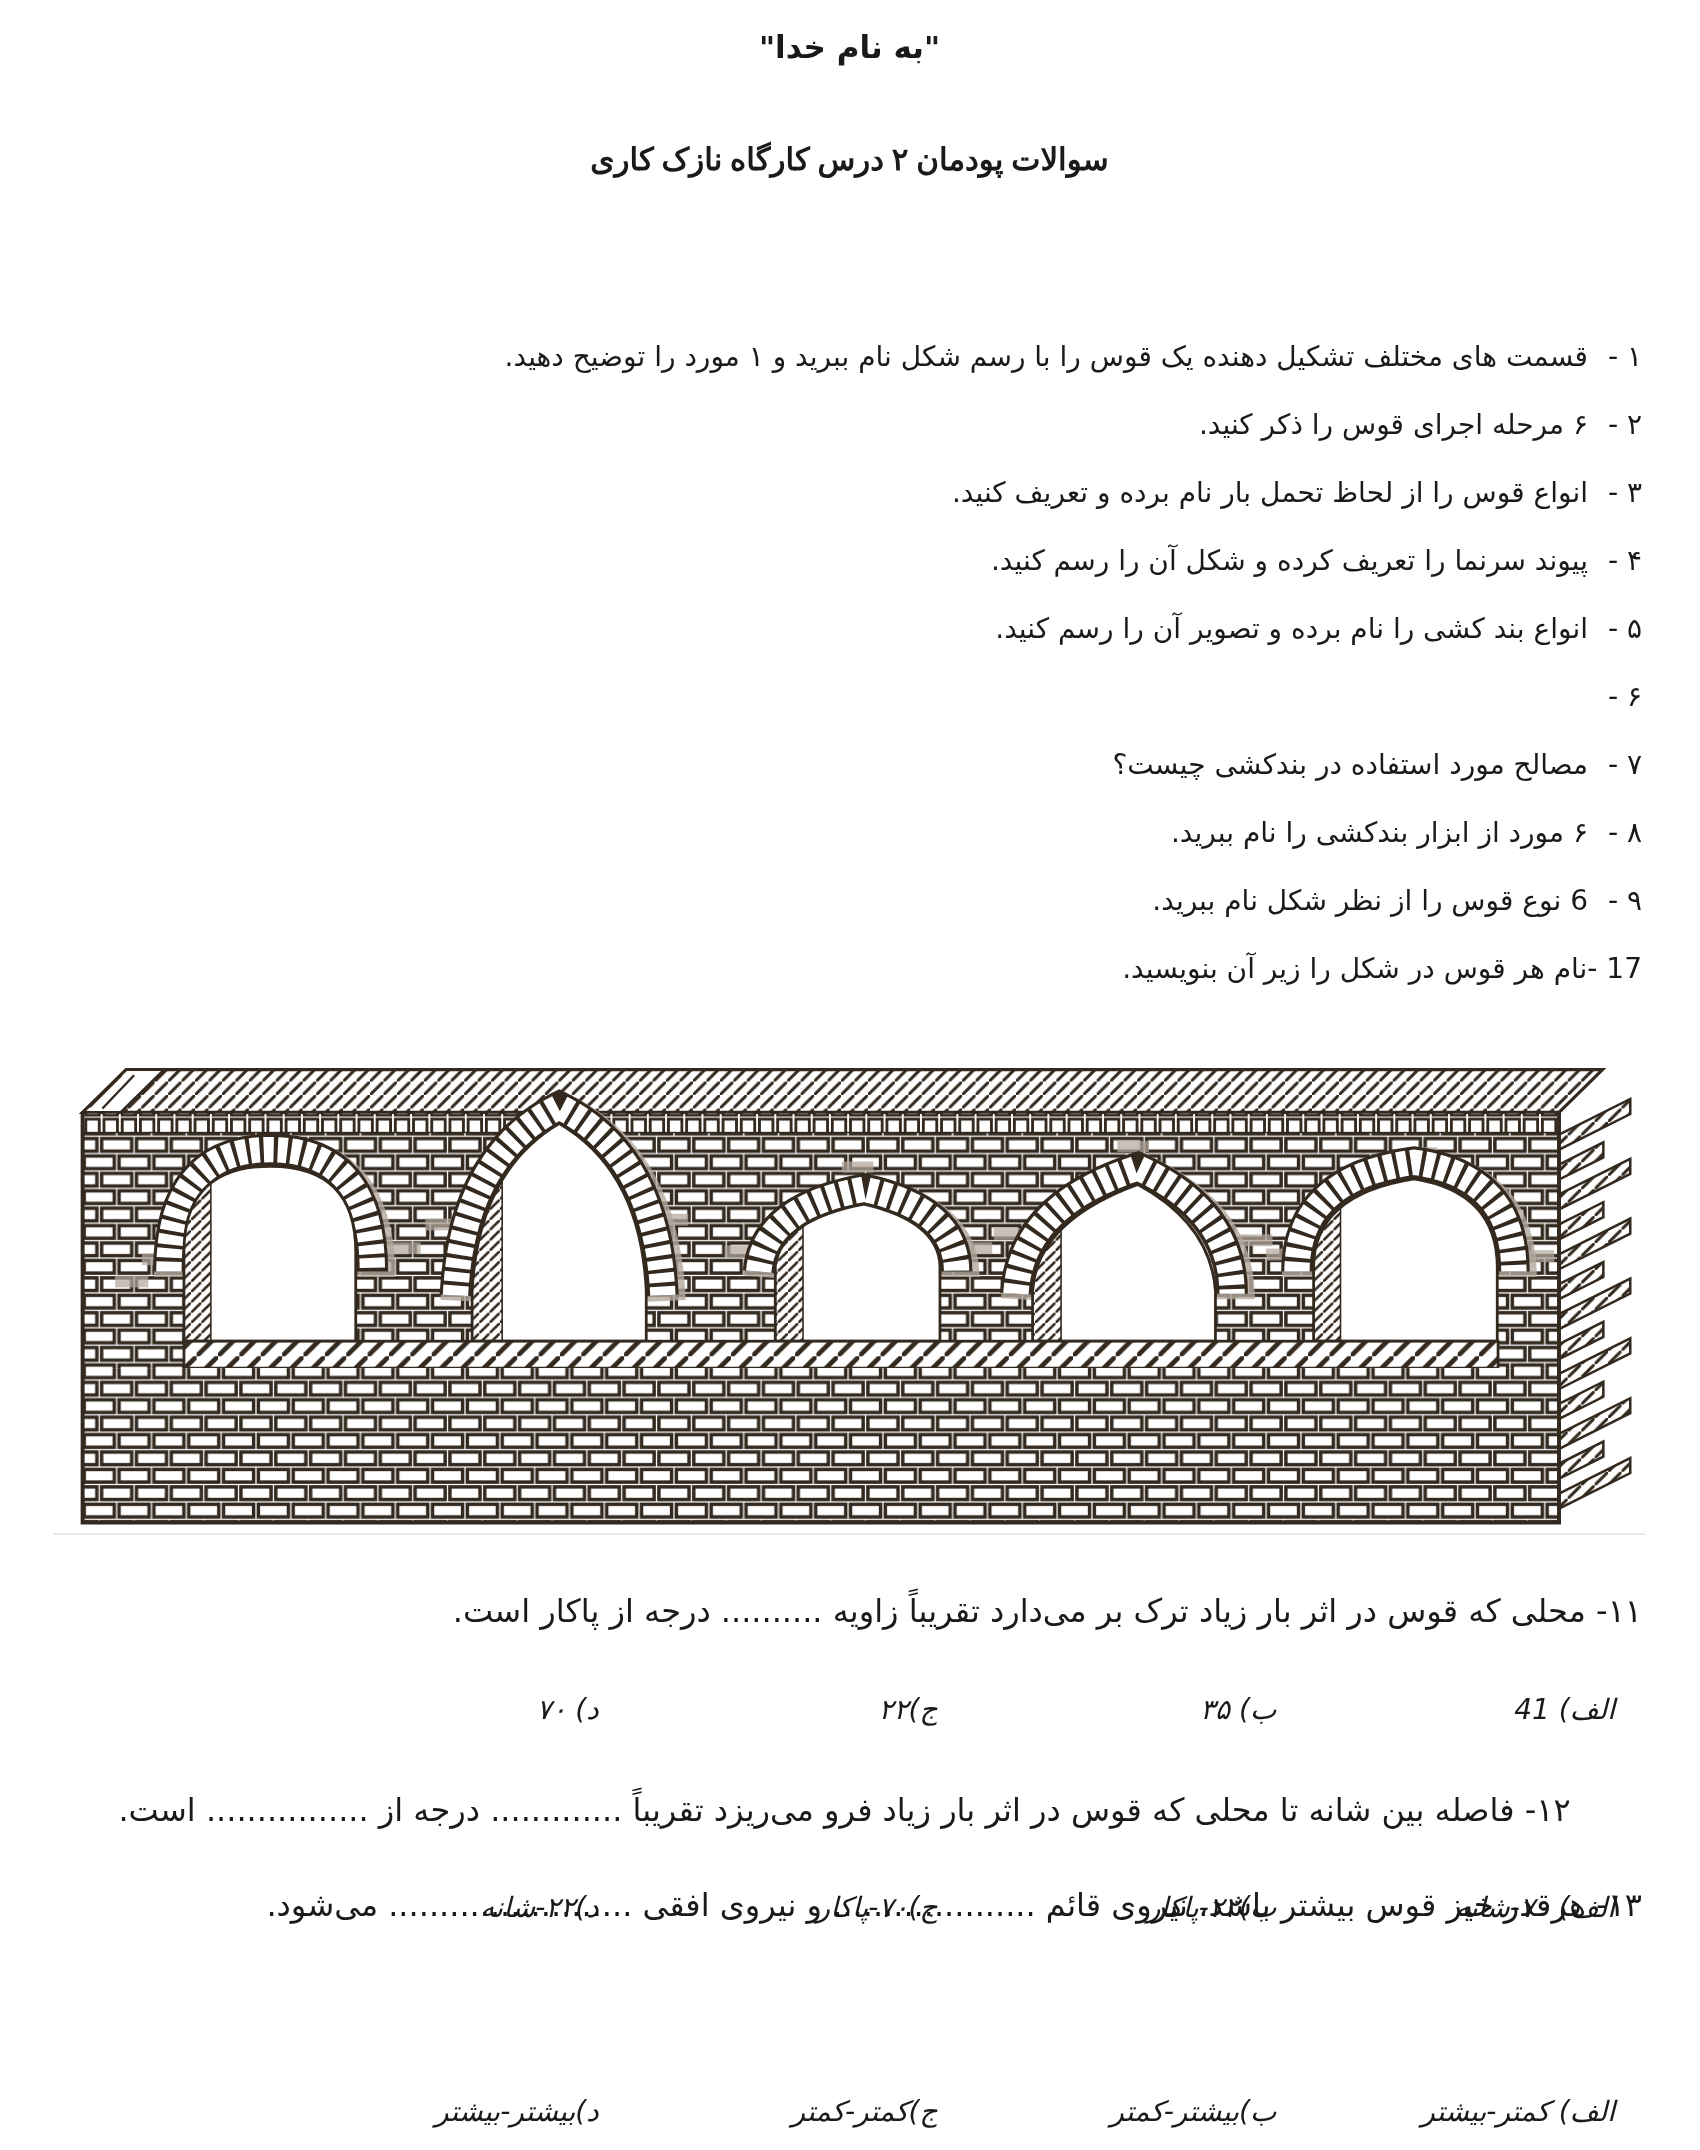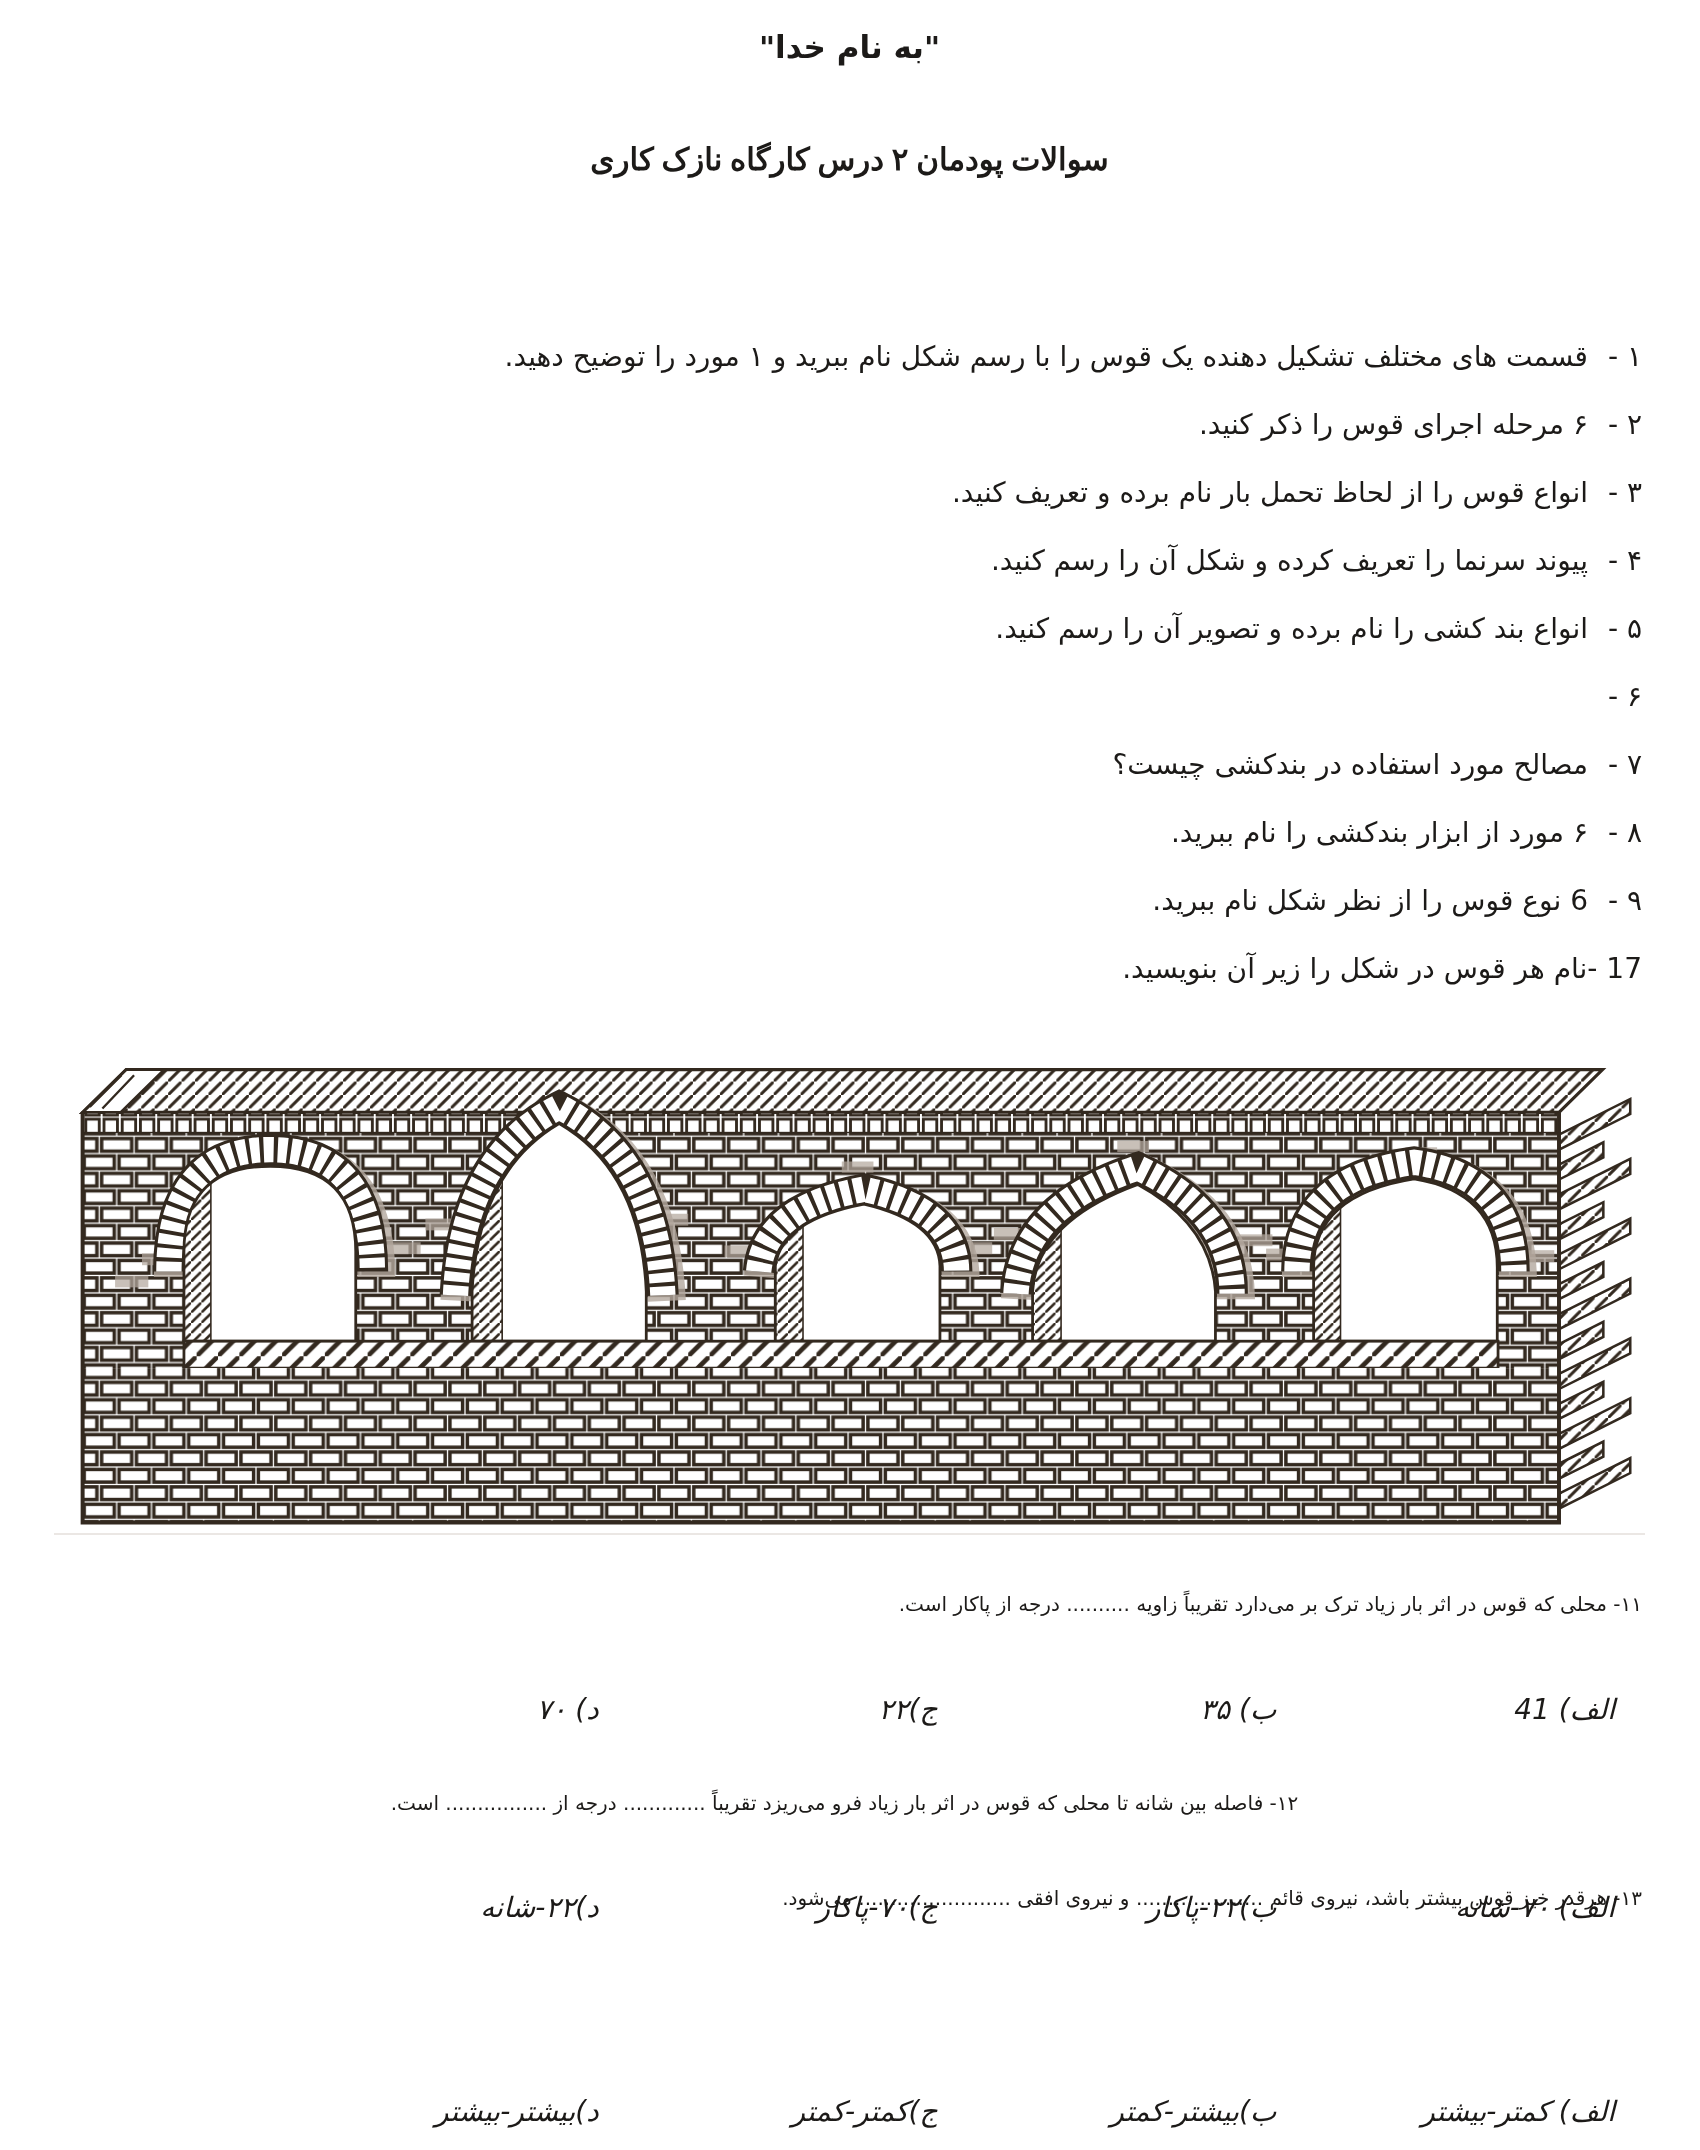--- a/index.html
+++ b/index.html
@@ -10,21 +10,21 @@
   .center-title{
     position:absolute; left:0; right:0; text-align:center;
     font-weight:bold; font-size:31px; white-space:nowrap;
   }
   #doc-title{top:28.5px;}
   #doc-subtitle{top:141px;font-family:Liberation Serif, serif;}
   .questions{position:absolute; top:340px; right:58px; left:48px;}
   .qrow{display:flex; align-items:flex-start; height:68px; font-size:28px; white-space:nowrap;}
   .qnum{min-width:54px; flex:0 0 auto;}
   .qtext{flex:0 0 auto;}
-  .mcq-line{position:absolute; right:58px; left:48px; font-size:20px; white-space:nowrap;}
+  .mcq-line{position:absolute; right:58px; left:48px; font-size:32px; white-space:nowrap;}
   #mcq-line-11{top:1592px;}
   #mcq-line-12{top:1791px;text-align:center;}
   #mcq-line-13{top:1886px;}
   .choices{
     position:absolute; right:85px; left:261px;
     display:grid; grid-template-columns:repeat(4,1fr);
     font-size:28px;
   }
   #choices-11{top:1693px;}
   #choices-12{top:1891px;}

